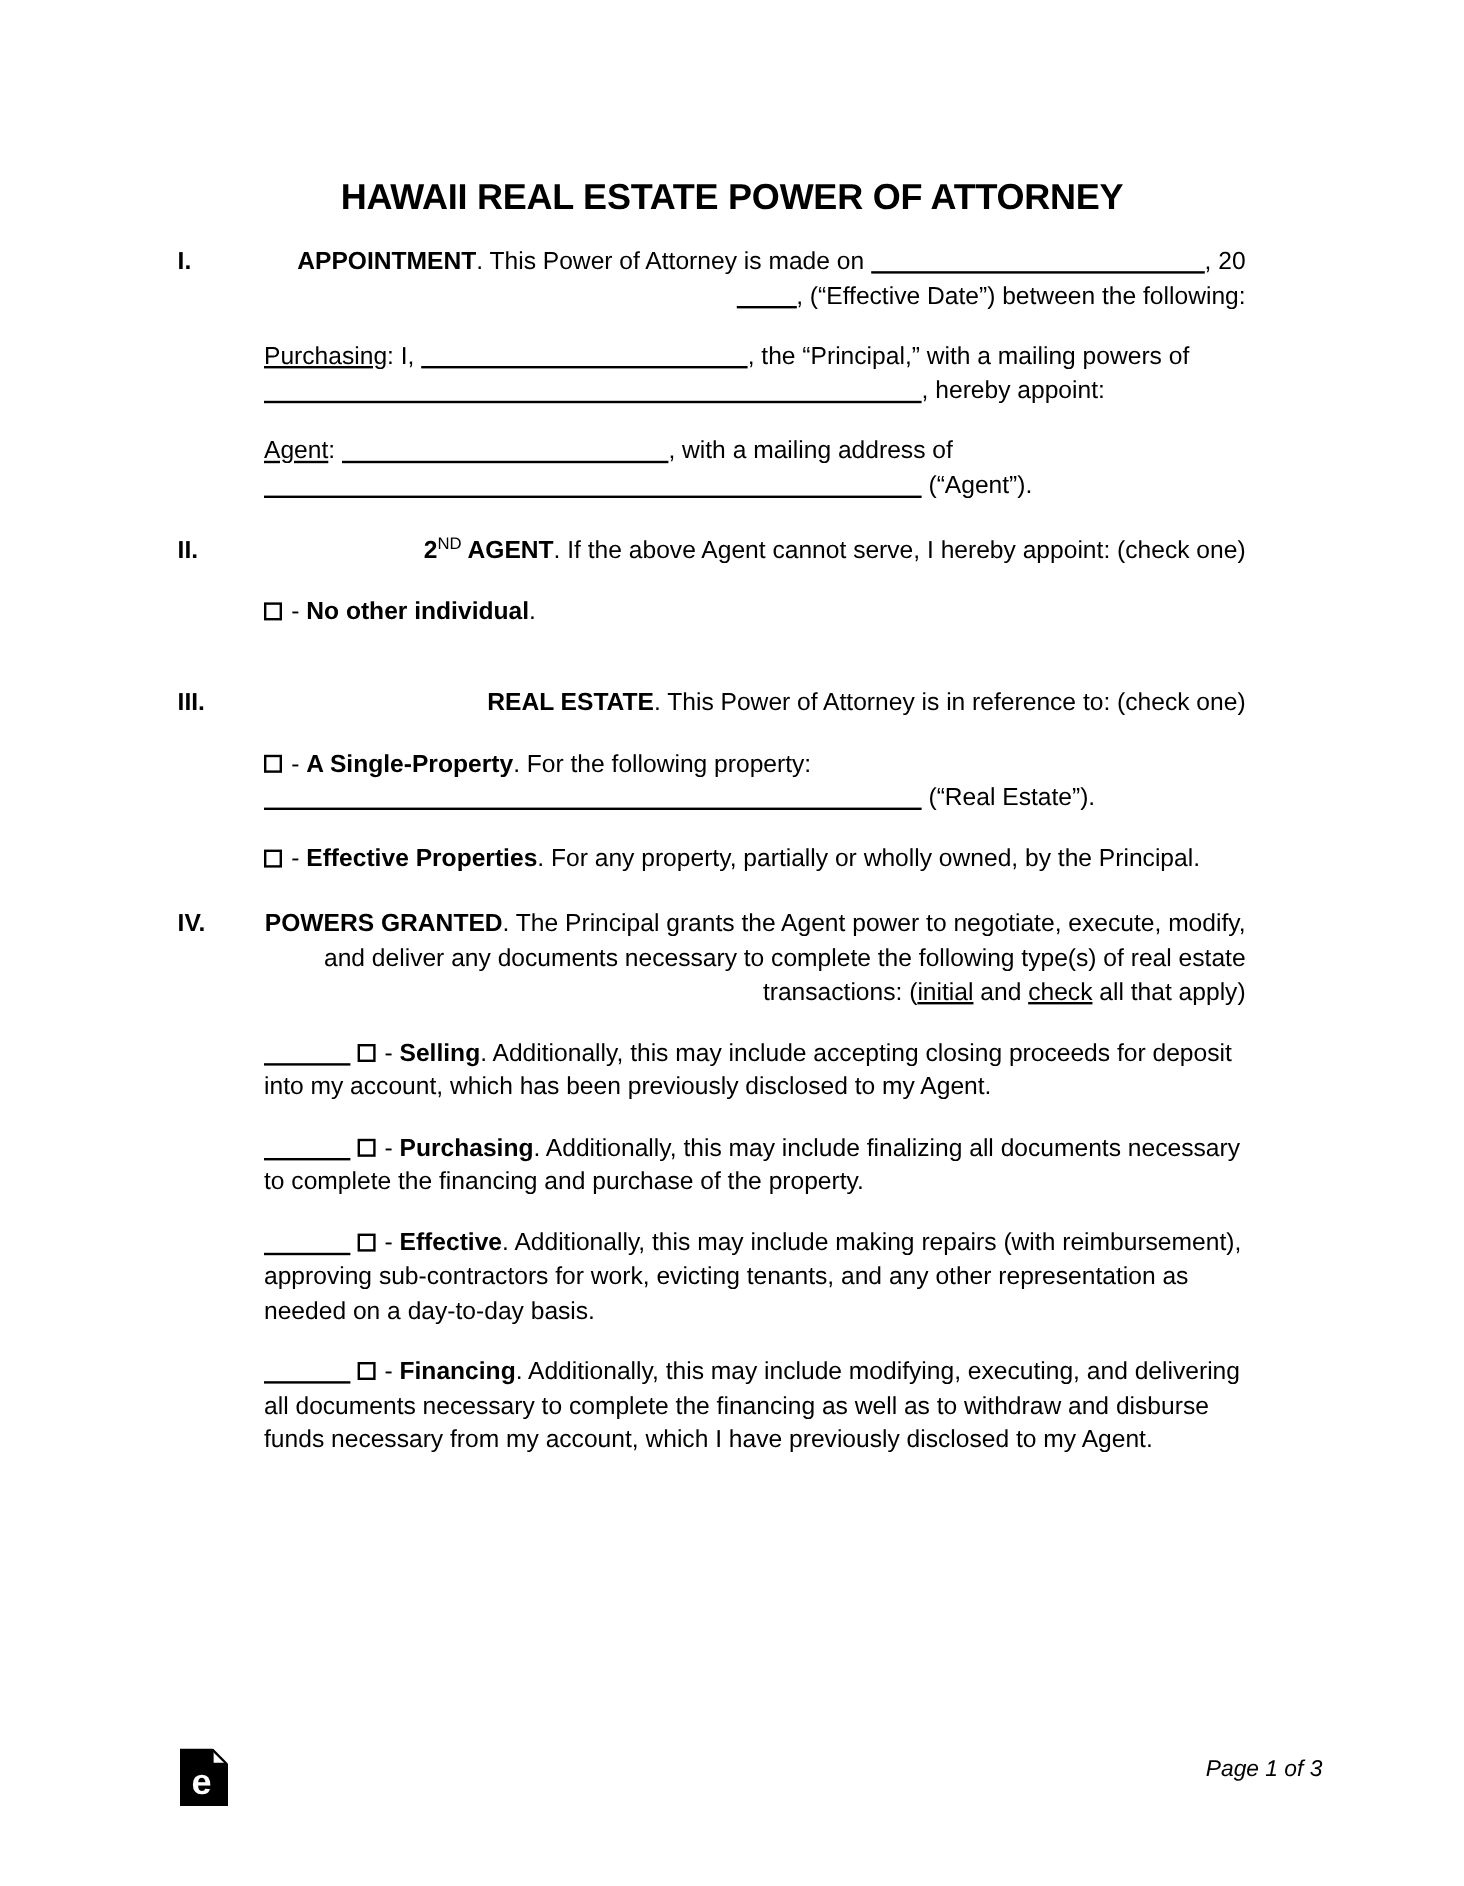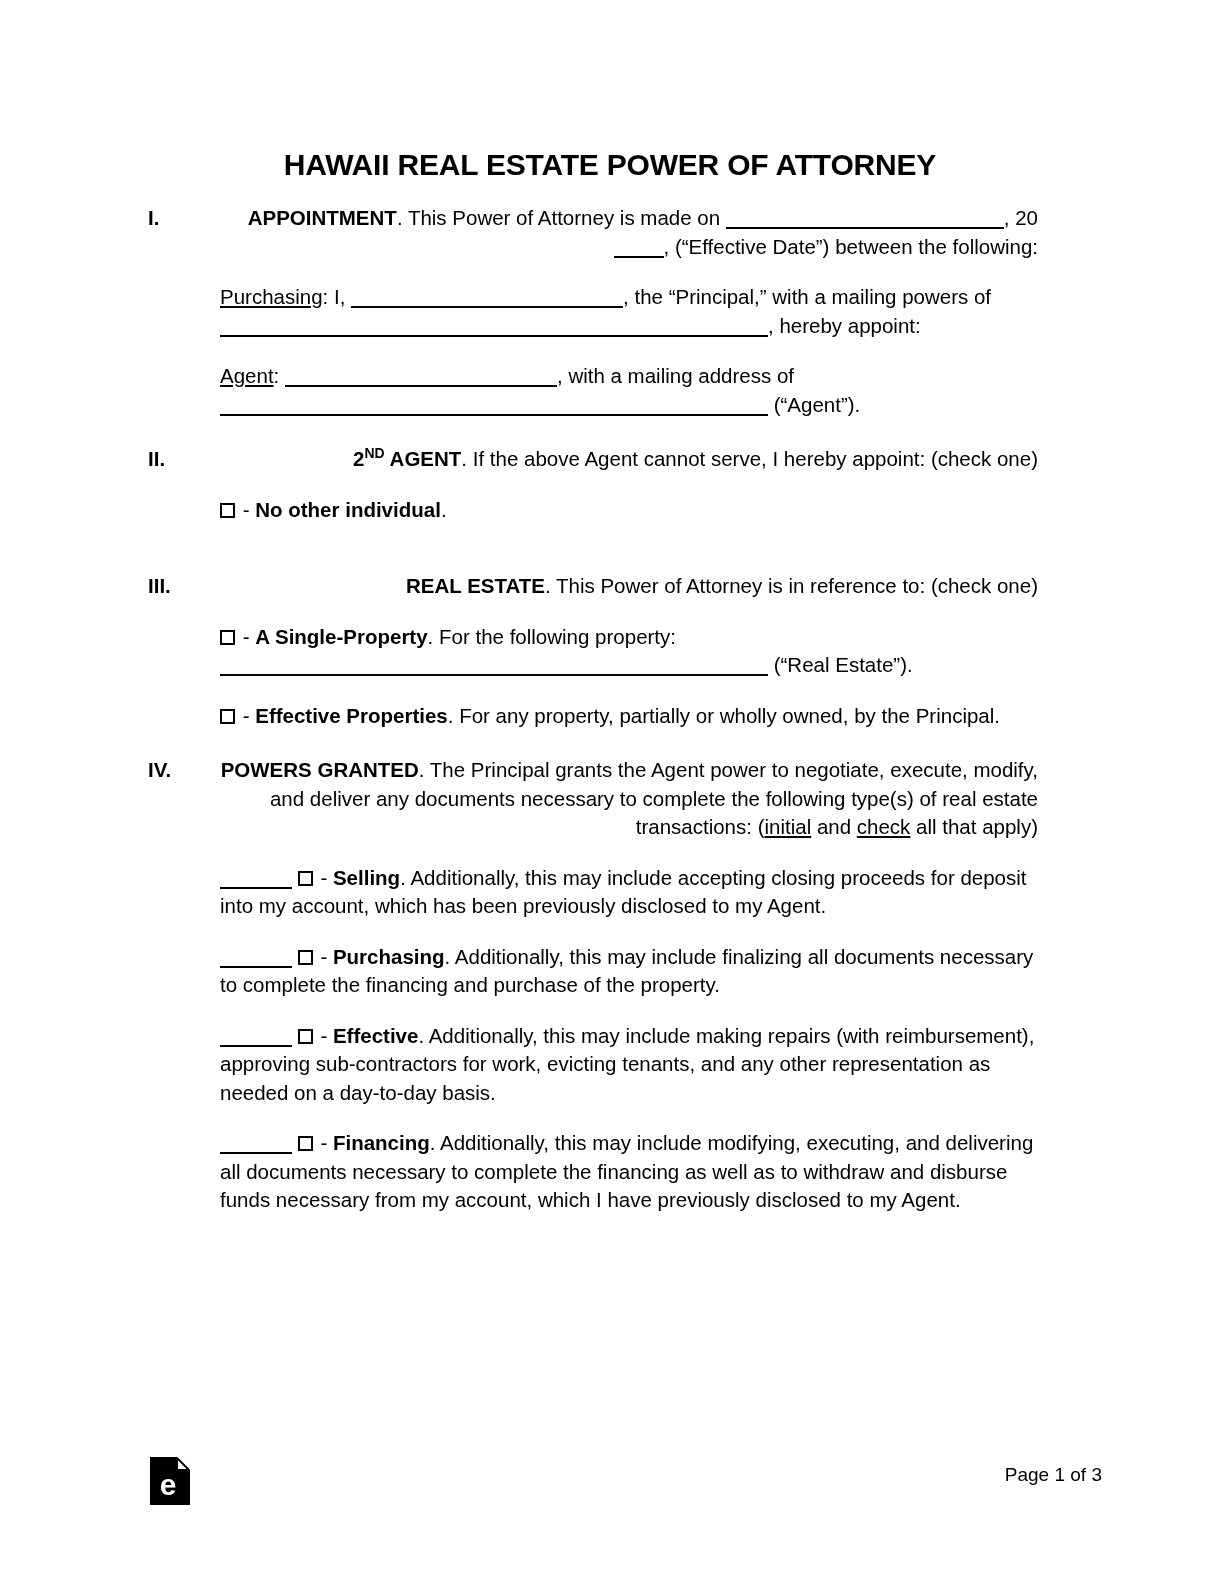--- a/index.html
+++ b/index.html
@@ -62,21 +62,21 @@
     line-height: 28.5px;
     text-align: right;
   }
 
   b, .b { font-weight: bold; }
   .u { text-decoration: underline; }
   sup {
     font-size: 0.68em;
     vertical-align: super;
     line-height: 0;
-    font-weight: bold;
+    font-weight: normal;
   }
 
   
   .sub {
     margin-left: 72px;
     font-size: 20.5px;
     line-height: 28.5px;
   }
   .sub-flush {
     margin-left: 72px;
@@ -117,20 +117,21 @@
   }
   .page-num {
     position: absolute;
     right: 118px;
     top: 1464px;
     font-family: "Liberation Sans", sans-serif;
     font-size: 19px;
     color: #000;
     text-align: right;
     white-space: nowrap;
+    font-style: italic;
   }
 </style>
 </head>
 <body>
 
 <div class="page">
 
   <div class="doc-title">HAWAII REAL ESTATE POWER OF ATTORNEY</div>
 
   <div class="body-area">

